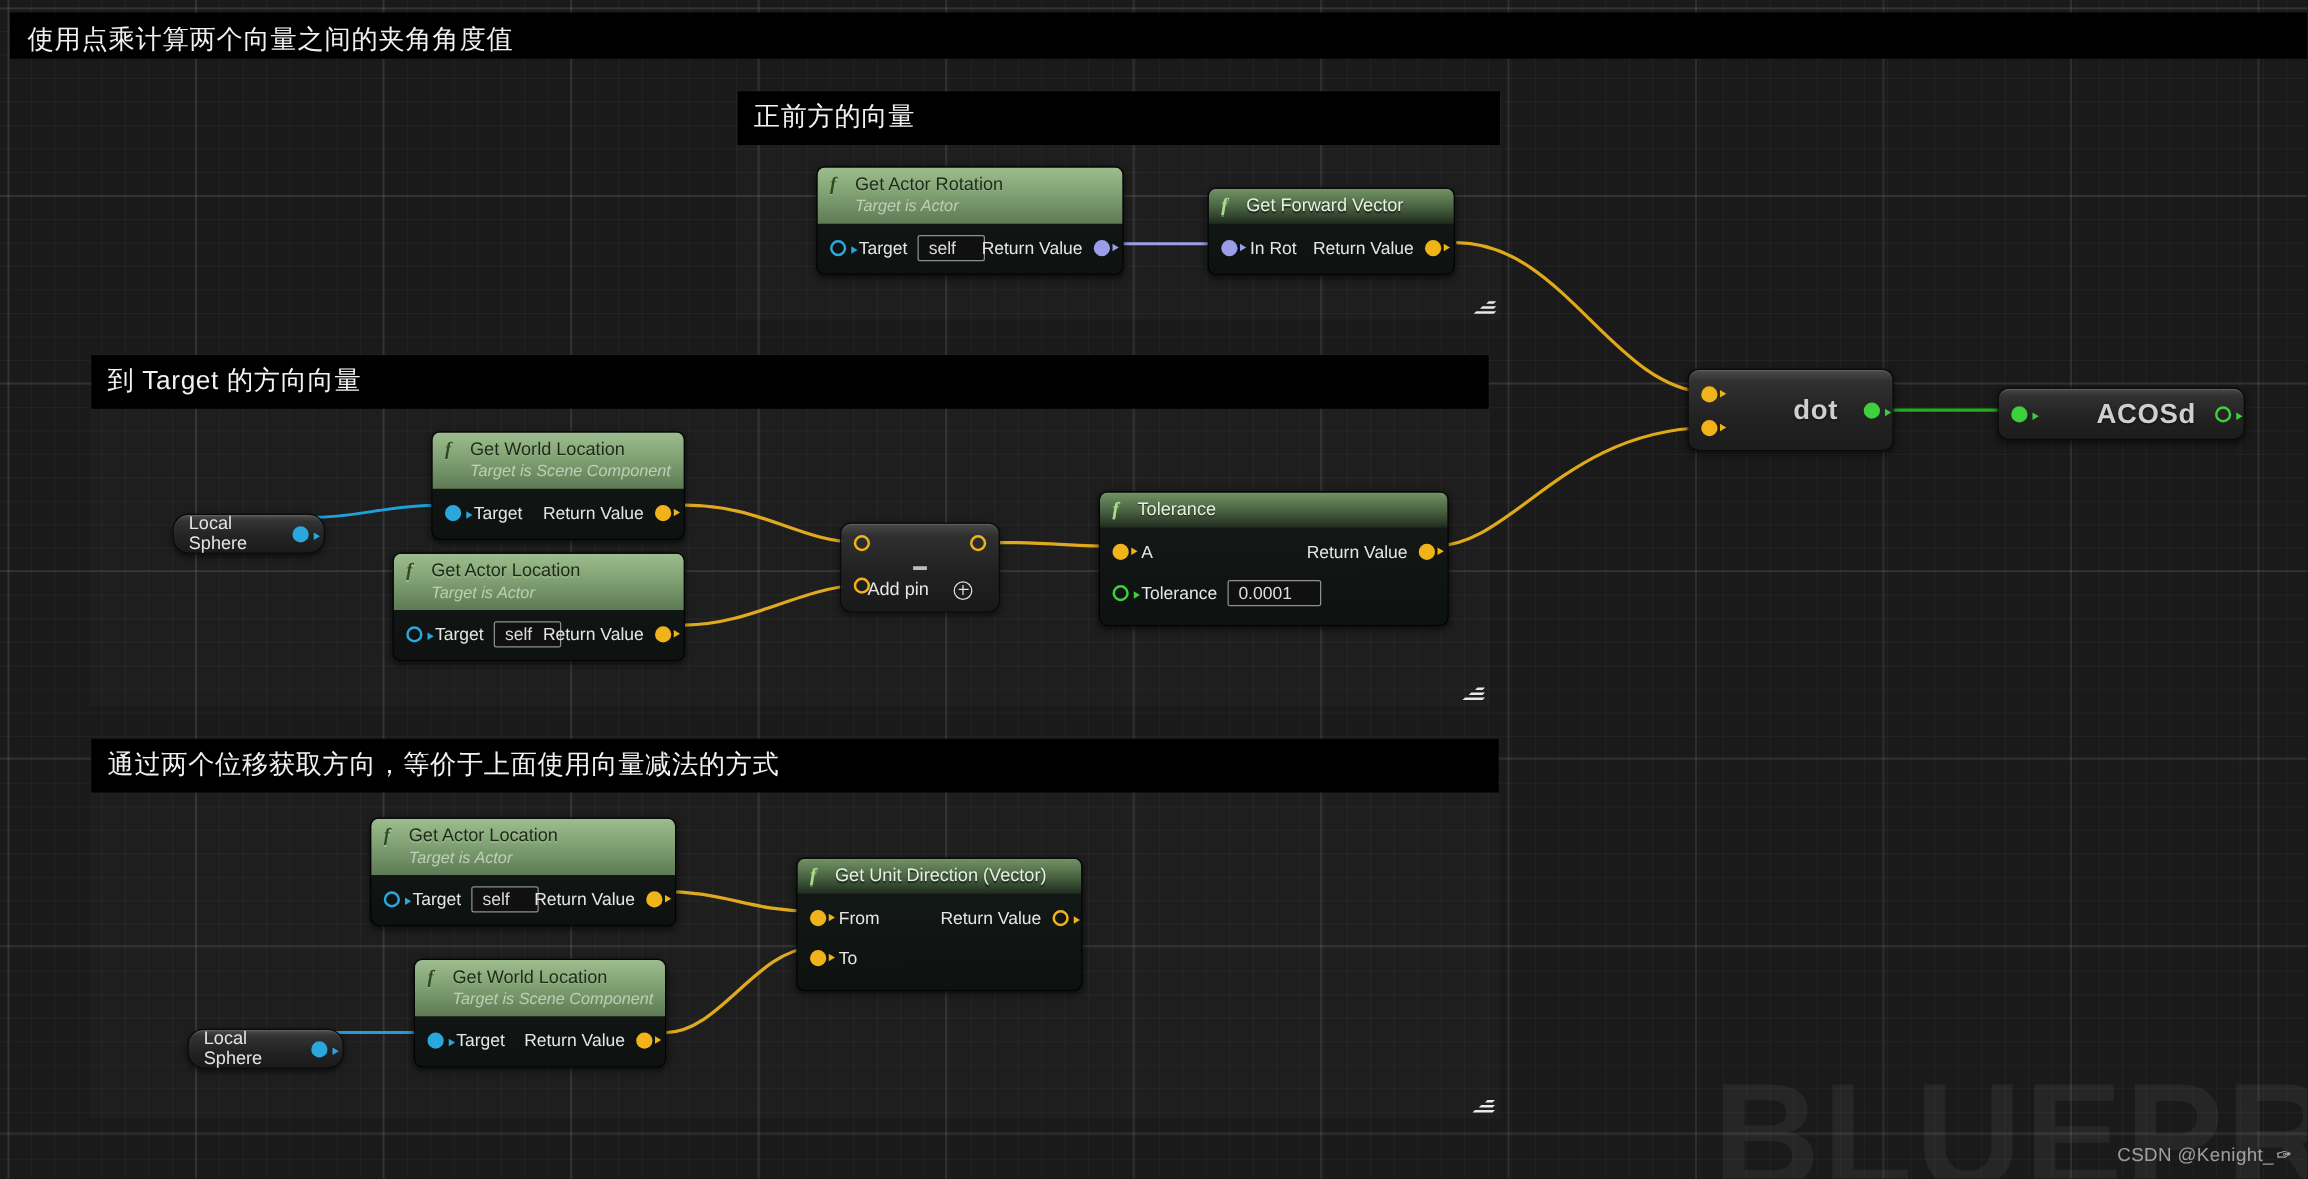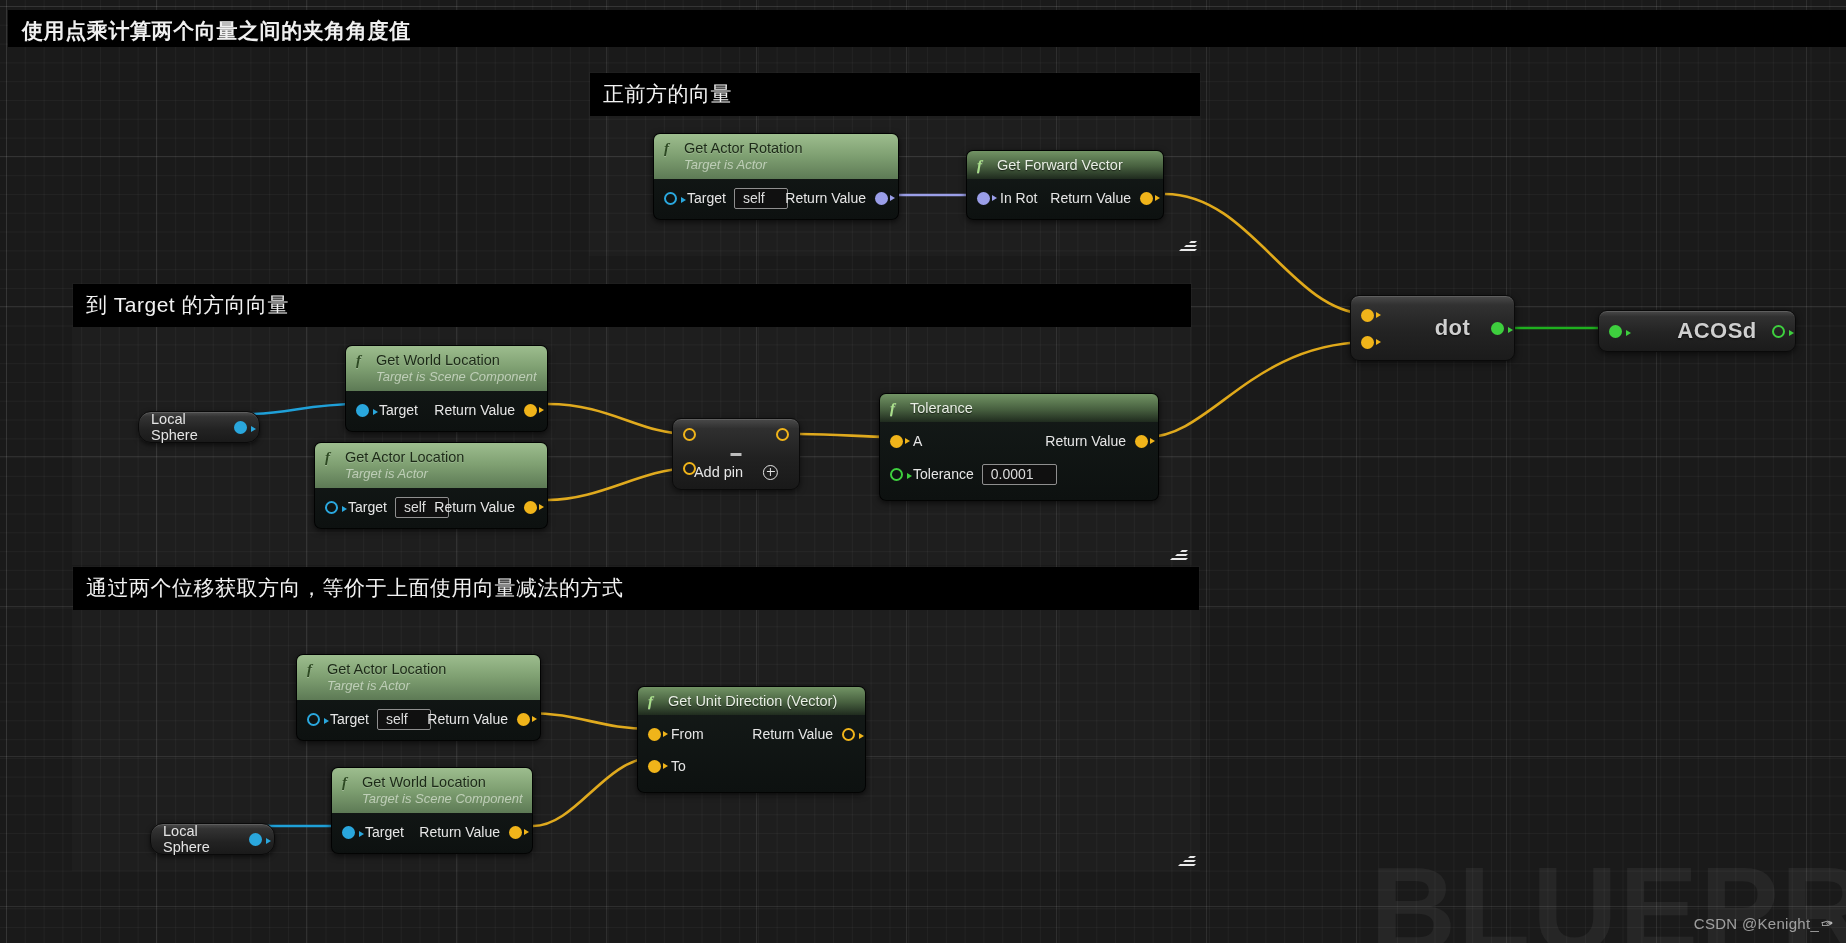--- a/index.html
+++ b/index.html
@@ -253,42 +253,42 @@
     <path d="M 1497,328 C 1560,328 1570,328 1610,328" stroke="#1faf1f" stroke-width="2.6" fill="none"></path>
 
     <path d="M 528,713 C 580,713 600,729 650,729" stroke="#e0a91a" stroke-width="2.6" fill="none"></path>
 
     <path d="M 263,826 C 300,826 318,826 348,826" stroke="#1b9fd8" stroke-width="2.4" fill="none"></path>
 
     <path d="M 533,826 C 575,826 605,760 650,758" stroke="#e0a91a" stroke-width="2.6" fill="none"></path>
   </svg>
 
   <div style="position:absolute; left:8px; top:10px; width:1838px; height:37px; background:#000;">
-    <div style="padding:7px 14px; color:#f0f0f0; font-size:21px; letter-spacing:.6px; white-space:nowrap;font-weight:bold;">使用点乘计算两个向量之间的夹角角度值</div>
+    <div style="padding:7px 14px; color:#f0f0f0; font-size:21px; letter-spacing:.6px; white-space:nowrap;">使用点乘计算两个向量之间的夹角角度值</div>
   </div>
 
   <div class="comment" style="left:589px; top:72px; width:612px; height:184px;">
     <div class="chdr">正前方的向量</div>
     <div class="grip">
         <i></i>
         <i></i>
         <i></i>
       </div>
   </div>
 
   <div class="comment" style="left:72px; top:283px; width:1120px; height:282px;">
     <div class="chdr">到 Target 的方向向量</div>
     <div class="grip">
         <i></i>
         <i></i>
         <i></i>
       </div>
   </div>
 
-  <div class="comment" style="left:72px; top:566px; width:1128px; height:305px;">
+  <div class="comment" style="left:72px; top:590px; width:1128px; height:305px;">
     <div class="chdr">通过两个位移获取方向，等价于上面使用向量减法的方式</div>
     <div class="grip">
         <i></i>
         <i></i>
         <i></i>
       </div>
   </div>
 
   <div class="node" style="left:653px; top:133px; width:246px;">
     <div class="hdr">

